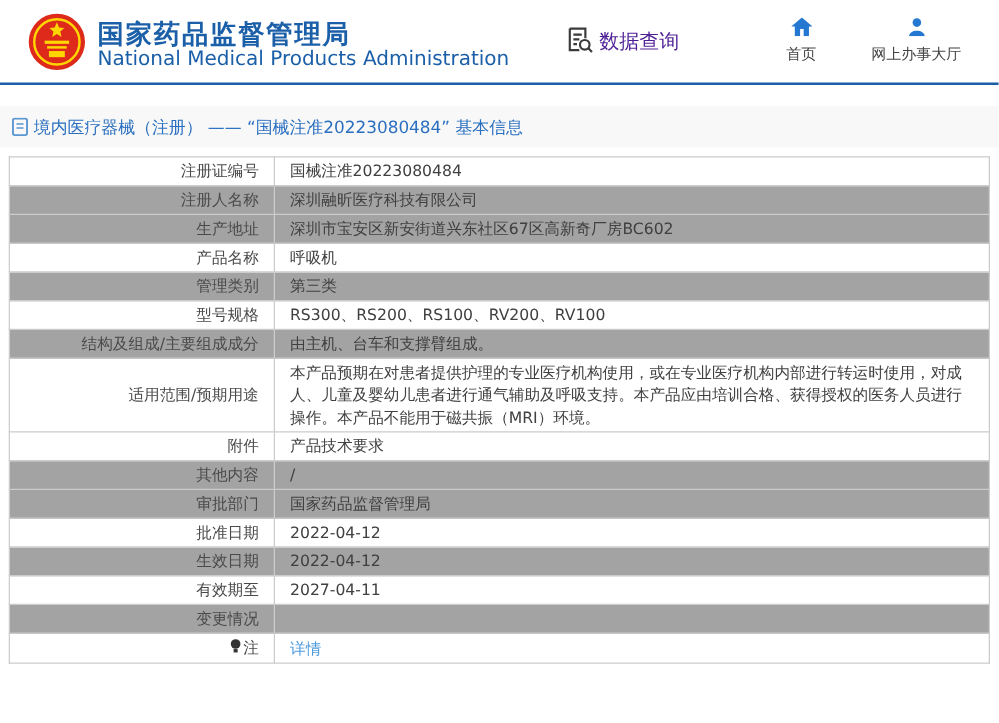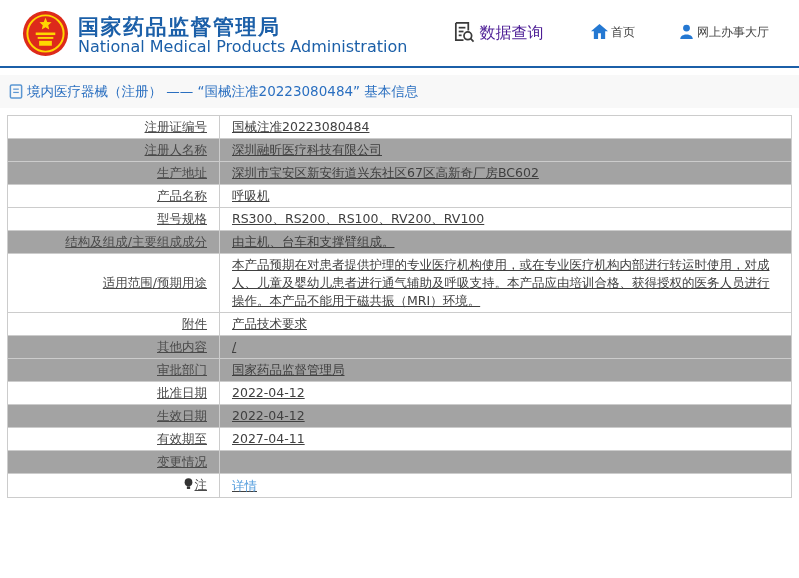--- a/index.html
+++ b/index.html
@@ -9,35 +9,35 @@
   
   .header { height:68px; display:flex; align-items:center;
             border-bottom:2px solid #1b5fa8; padding:0 30px 0 22px; background:#fff; }
   .emblem { width:47px; height:47px; flex:0 0 auto; }
   .brand { margin-left:9px; }
   .brand-title { color:#1b5fa8; font-size:21px; font-weight:bold; letter-spacing:1.5px; line-height:26px; }
   .brand-sub { color:#1b5fa8; font-size:16px; line-height:13px; }
   .section-entry { display:flex; align-items:center; margin-left:45px; cursor:pointer; }
   .section-entry .txt { font-size:16px; color:#4c1d95; margin-left:4px; }
   .topnav { margin-left:auto; display:flex; gap:44px; }
-  .nav-item { display:flex; flex-direction:row; align-items:flex-start; gap:3px;
+  .nav-item { display:flex; flex-direction:column; align-items:center; gap:3px;
               font-size:12px; color:#444; cursor:pointer; }
 
   
-  .breadcrumb { margin-top:7px; height:33px; background:#f8f8f8;
+  .breadcrumb { margin-top:17px; height:33px; background:#f8f8f8;
                 display:flex; align-items:center; padding-left:9px;
                 color:#2a6fc0; font-size:13.5px; }
   .breadcrumb .bc-icon { display:inline-flex; margin-right:4px; }
 
   
   .table-wrap { margin:7px 7px 0 7px; }
   table.info { width:100%; border-collapse:collapse; table-layout:fixed; }
   td { border:1px solid #ccc; font-size:12.5px; color:#404040;
        padding:2px 12px; height:22px; line-height:18px; vertical-align:middle;
-       word-break:break-all;text-decoration:underline; }
+       word-break:break-all; }
   td.label { width:212px; text-align:right; color:#4a4a4a; }
   tr.stripe td { background:#a3a3a3; }
   a.detail-link { color:#4f9bdc; text-decoration:none; cursor:pointer; }
   .bulb { display:inline-block; vertical-align:-1px; margin-right:2px; }
 </style>
 </head>
 <body>
 
 <div class="header">
   <span class="emblem">
@@ -114,20 +114,24 @@
       <td class="value">深圳融昕医疗科技有限公司</td>
     </tr>
     <tr class="stripe">
       <td class="label">生产地址</td>
       <td class="value">深圳市宝安区新安街道兴东社区67区高新奇厂房BC602</td>
     </tr>
     <tr>
       <td class="label">产品名称</td>
       <td class="value">呼吸机</td>
     </tr>
+    <tr class="stripe">
+      <td class="label">管理类别</td>
+      <td class="value">第三类</td>
+    </tr>
     <tr>
       <td class="label">型号规格</td>
       <td class="value">RS300、RS200、RS100、RV200、RV100</td>
     </tr>
     <tr class="stripe">
       <td class="label">结构及组成/主要组成成分</td>
       <td class="value">由主机、台车和支撑臂组成。</td>
     </tr>
     <tr>
       <td class="label">适用范围/预期用途</td>

